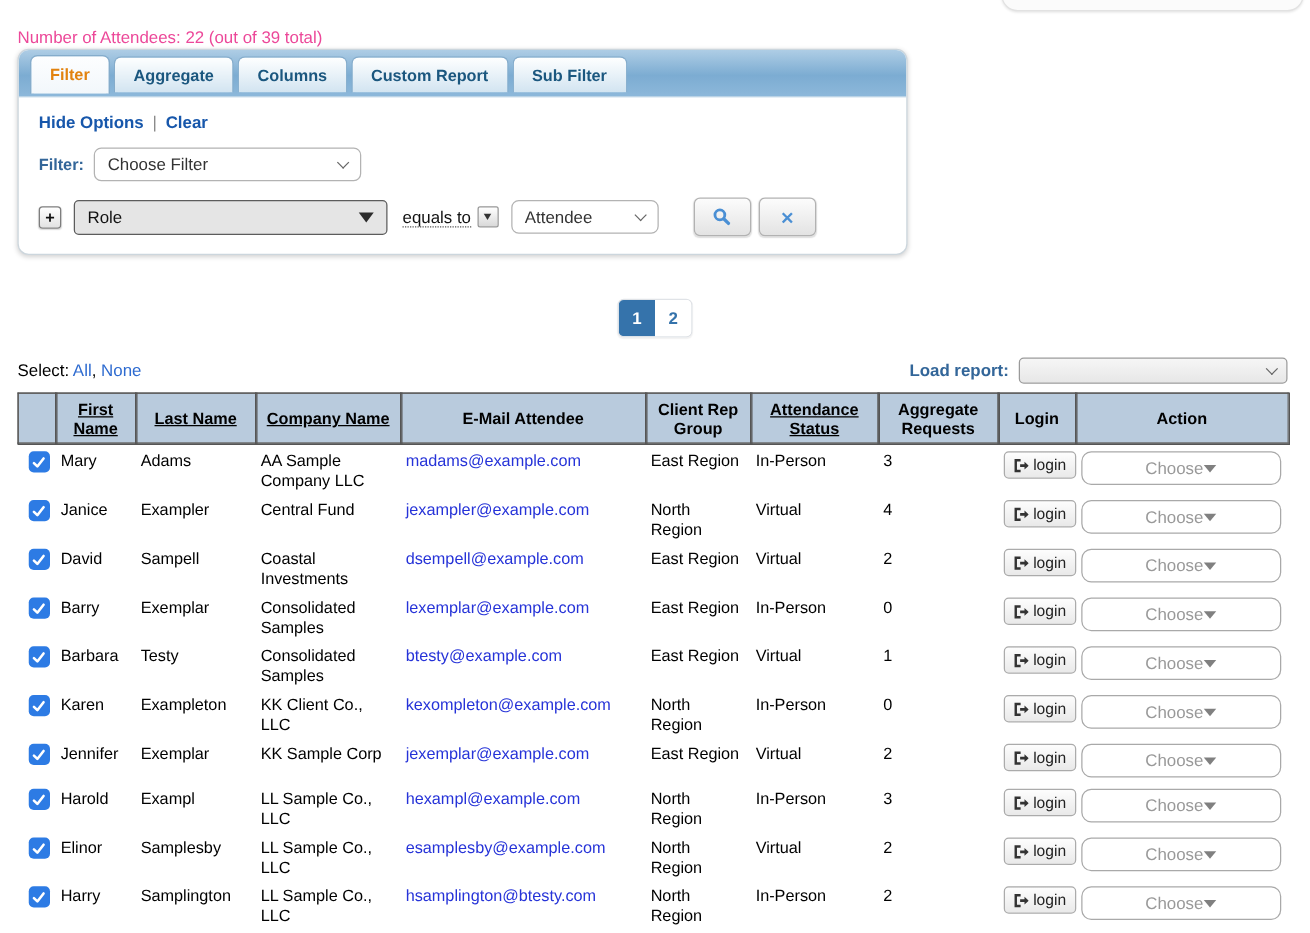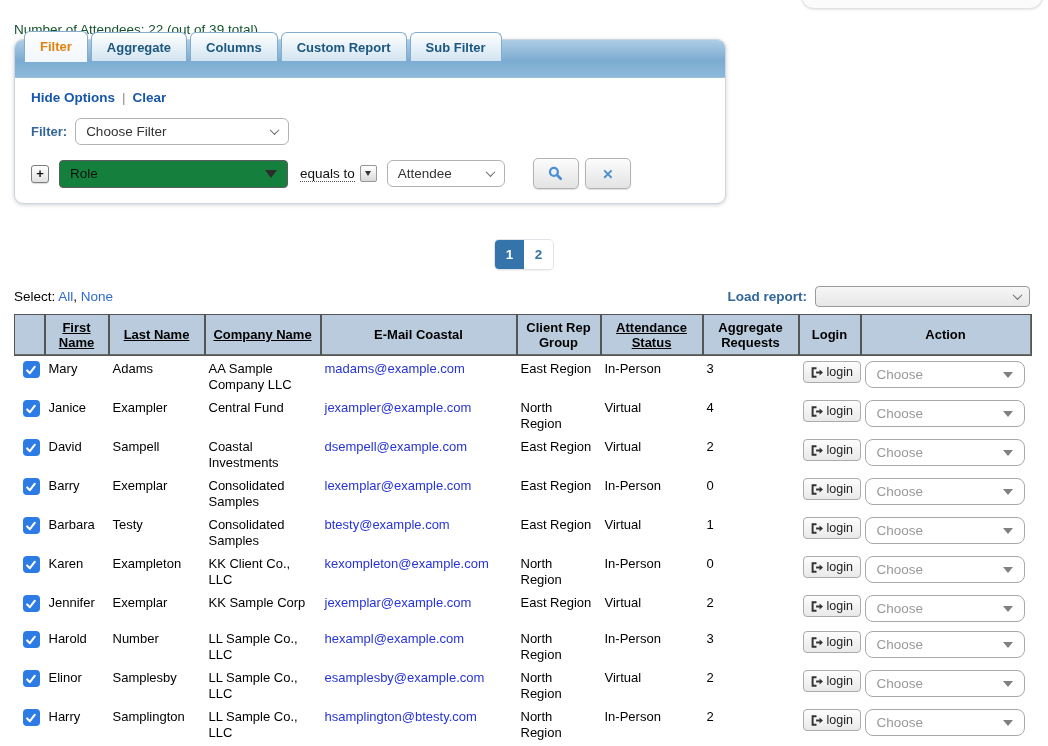--- a/index.html
+++ b/index.html
@@ -7,29 +7,29 @@
   body {
     width:1048px; height:746px; overflow:hidden; position:relative;
     background:#ffffff; font-family:"Liberation Sans", sans-serif; font-size:13px; color:#111;
   }
   
   .top-partial {
     position:absolute; left:801px; top:-17px; width:242px; height:26px;
     background:#fbfbfb; border:1px solid #e2e2e2; border-radius:13px;
     box-shadow:0 1px 2px rgba(0,0,0,.10);
   }
-  .attendee-count { margin:22px 0 0 14px; font-size:13.5px; color:#14532d; }
+  .attendee-count { margin:22px 0 0 14px; font-size:13.5px; color:#ec4899; }
 
   
   .filter-panel {
     margin:2px 0 0 14px; width:712px; border:1px solid #ccd6dd; border-radius:9px;
     box-shadow:0 1px 4px rgba(0,0,0,.18); background:#fff;
   }
   .tab-bar {
-    height:38px; border-radius:8px 8px 0 0; padding:7px 0 16px 9px;
+    height:38px; border-radius:8px 8px 0 0; padding:7px 0 3px 9px;
     background:linear-gradient(#aecde5, #7cacd2 55%, #8db8da);
     border-bottom:1px solid #9cc0da; display:flex; align-items:flex-end;
   }
   .tab {
     margin-right:3px; padding:7px 15px 6px; border-radius:6px 6px 0 0;
     background:linear-gradient(#feffff, #d2e4f1);
     border:1px solid #85accb; border-bottom:none;
     color:#1b577f; font-weight:bold; font-size:13px; cursor:default;
   }
   .tab.active {
@@ -50,21 +50,21 @@
   .chev { width:7px; height:7px; border-right:1.6px solid #666; border-bottom:1.6px solid #666;
     transform:rotate(45deg) translate(-1px,-1px); }
   .cond-row { margin-top:13px; display:flex; align-items:center; }
   .plus-btn {
     width:18px; height:18px; border:1px solid #7e7e7e; border-radius:3px;
     background:linear-gradient(#fff,#e2e2e2); box-shadow:0 1px 1px rgba(0,0,0,.15);
     display:flex; align-items:center; justify-content:center;
     font-weight:bold; font-size:13px; color:#111; margin-right:10px;
   }
   .field-dd {
-    width:229px; height:28px; border:1.5px solid #5c5c5c; border-radius:4px; background:#15803d;
+    width:251px; height:28px; border:1.5px solid #5c5c5c; border-radius:4px; background:#e5e5e5;
     display:flex; align-items:center; justify-content:space-between; padding:0 10px;
     font-size:13.5px; color:#111; margin-right:12px;
   }
   .tri-dn { width:0; height:0; border-left:6px solid transparent; border-right:6px solid transparent;
     border-top:8px solid #2c2c2c; }
   .op-label { border-bottom:1px dotted #555; color:#111; font-size:13.5px; margin-right:5px; }
   .mini-dd {
     width:17px; height:17px; border:1px solid #979797; border-radius:2px;
     background:linear-gradient(#fff,#d9d9d9); display:flex; align-items:center; justify-content:center;
     margin-right:10px;
@@ -115,21 +115,21 @@
     width:17px; height:17px; border-radius:4px; background:#2d7be4; margin:0 0 0 4px;
     display:flex; align-items:center; justify-content:center; cursor:pointer;
   }
   .login-btn {
     display:inline-flex; align-items:center; gap:4px; padding:3px 7px 3px 6px;
     background:linear-gradient(#fdfdfd,#e9e9e9); border:1px solid #ababab; border-radius:4px;
     font-size:12.5px; color:#222; cursor:pointer; font-family:"Liberation Sans", sans-serif;
   }
   .choose-select {
     width:160px; height:27px; border:1px solid #a9a9a9; border-radius:8px; background:#fff;
-    display:flex; align-items:center; justify-content:space-between; padding:0 11px;
+    display:flex; align-items:center; justify-content:center; padding:0 11px;
     color:#999; font-size:13.5px; cursor:pointer;
   }
   .tri-gray { width:0; height:0; border-left:5px solid transparent; border-right:5px solid transparent;
     border-top:6px solid #808080; }
 </style>
 </head>
 <body>
 
 <div class="top-partial"></div>
 
@@ -215,21 +215,21 @@
       <col style="width:96px">
     <col style="width:62px">
       <col style="width:170px">
   </colgroup>
   <thead>
       <tr id="header-row">
         <th><span></span></th>
         <th><span class="u">First Name</span></th>
         <th><span class="u">Last Name</span></th>
         <th><span class="u">Company Name</span></th>
-        <th><span>E-Mail Coastal</span></th>
+        <th><span>E-Mail Attendee</span></th>
         <th><span>Client Rep Group</span></th>
         <th><span class="u">Attendance Status</span></th>
         <th><span>Aggregate Requests</span></th>
         <th><span>Login</span></th>
         <th><span>Action</span></th>
       </tr>
     </thead>
   <tbody id="table-body">
       <tr>
         <td>
@@ -436,21 +436,21 @@
       </tr>
       <tr>
         <td>
           <div class="checkbox">
             <svg width="12" height="12" viewBox="0 0 14 14">
               <polyline points="2.5,7.5 5.7,10.7 11.5,3.2" fill="none" stroke="#fff" stroke-width="2.4" stroke-linecap="round" stroke-linejoin="round"></polyline>
             </svg>
           </div>
         </td>
         <td>Harold</td>
-        <td>Number</td>
+        <td>Exampl</td>
         <td>LL Sample Co., LLC</td>
         <td><a class="email-link">hexampl@example.com</a></td>
         <td>North Region</td>
         <td>In-Person</td>
         <td>3</td>
         <td><button class="login-btn">
             <svg width="13" height="13" viewBox="0 0 16 16">
               <path d="M2 1.5h6v2.4H4.4v8.2H8v2.4H2z" fill="#333"></path>
               <path d="M7.5 6.7h4.3V4.2L16 8l-4.2 3.8V9.3H7.5z" fill="#333"></path>
             </svg>

